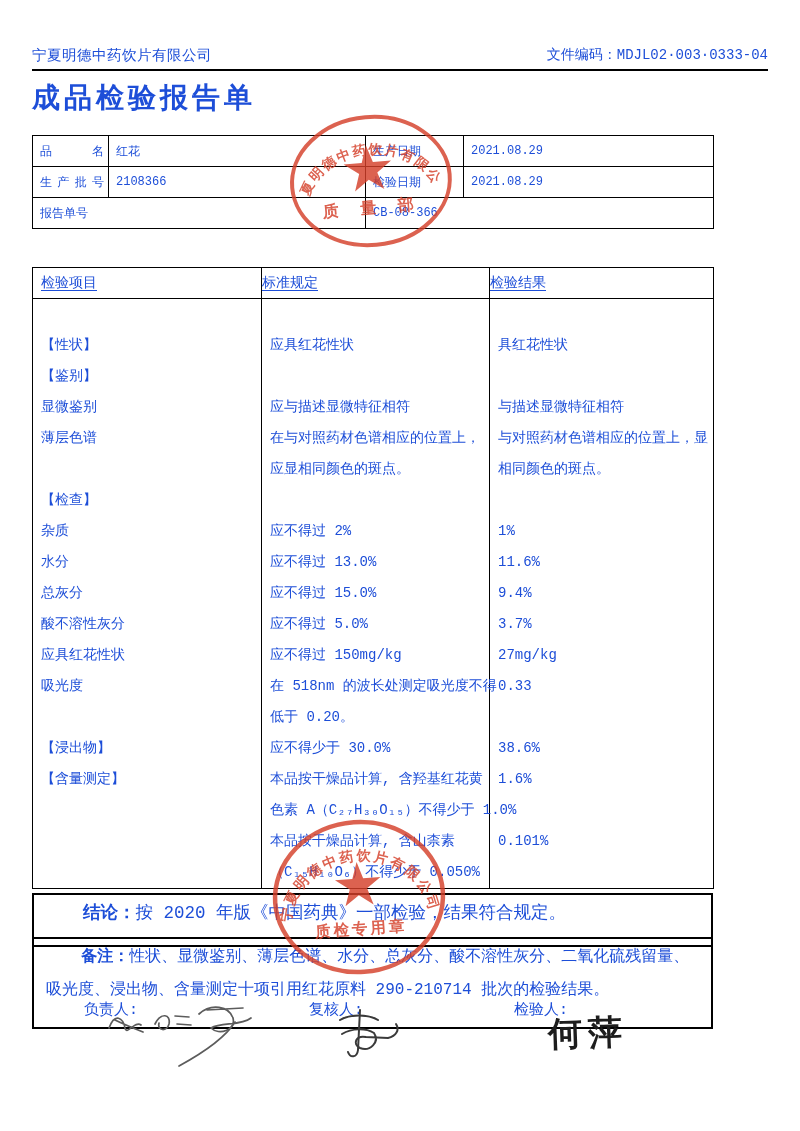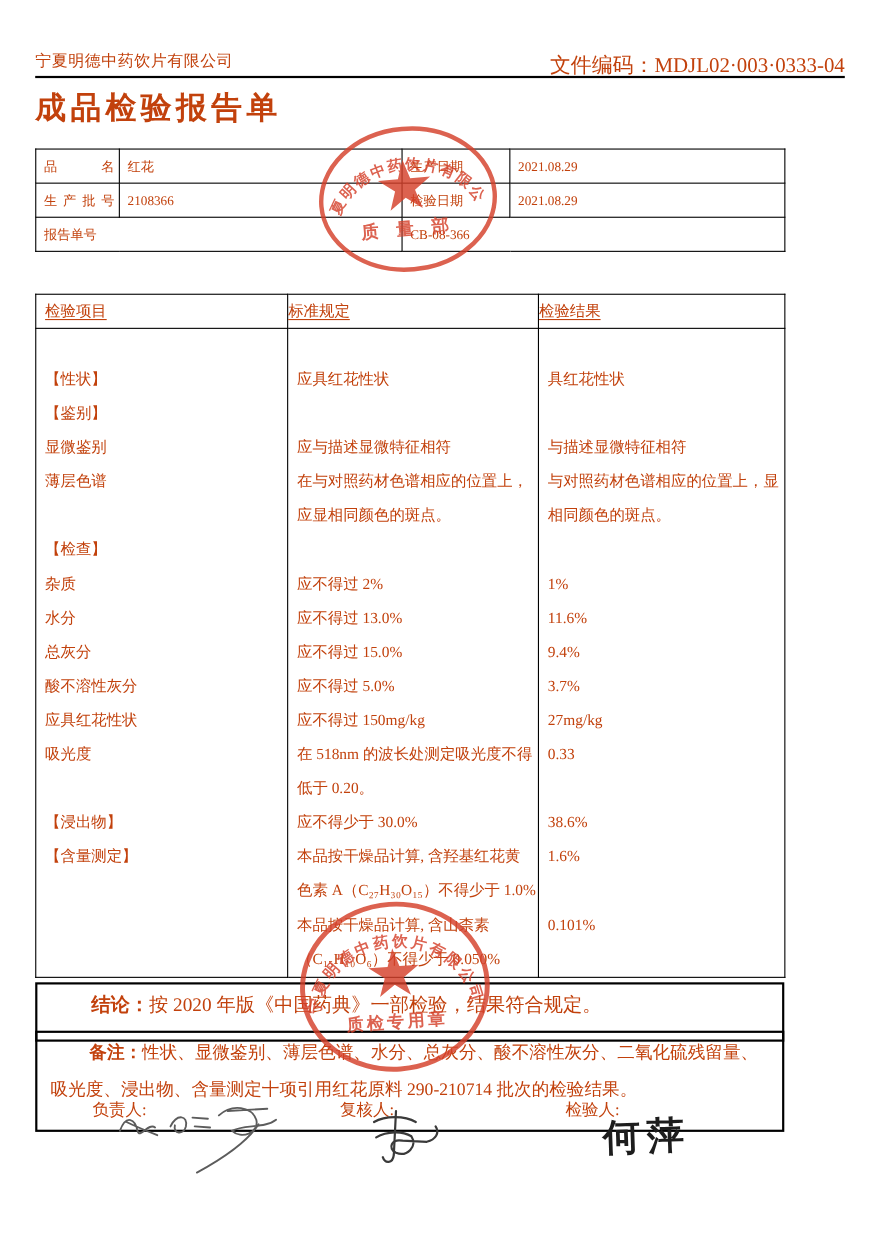--- a/index.html
+++ b/index.html
@@ -1,20 +1,20 @@
 <!DOCTYPE html>
 <html><head>
 <meta charset="utf-8">
 <style>
   html,body{margin:0;padding:0;background:#ffffff;}
   .page{position:relative;width:800px;height:1131px;background:#ffffff;overflow:hidden;
-        font-family:Liberation Serif, serif;color:#c2410c;}
+        font-family:Liberation Mono, monospace;color:#1d4ed8;}
   
   .header-company{position:absolute;left:32px;top:46px;font-size:14.5px;letter-spacing:.5px;}
-  .header-code{position:absolute;right:32px;top:46px;font-size:19px;}
+  .header-code{position:absolute;right:32px;top:46px;font-size:14px;}
   .header-rule{position:absolute;left:32px;top:69px;width:736px;height:2px;background:#000;}
   .title{position:absolute;left:32px;top:79px;width:722px;text-align:left;
          font-size:28px;font-weight:bold;letter-spacing:4px;}
   
   table{border-collapse:collapse;table-layout:fixed;}
   .info-table{position:absolute;left:32px;top:135px;width:681px;font-size:12px;}
   .info-table td{border:1.6px solid #000;height:30px;padding:0 7px;overflow:hidden;}
   .jlabel{display:inline-block;width:64px;text-align:justify;text-align-last:justify;}
   
   .main-table{position:absolute;left:32px;top:267px;width:681px;font-size:14px;}

